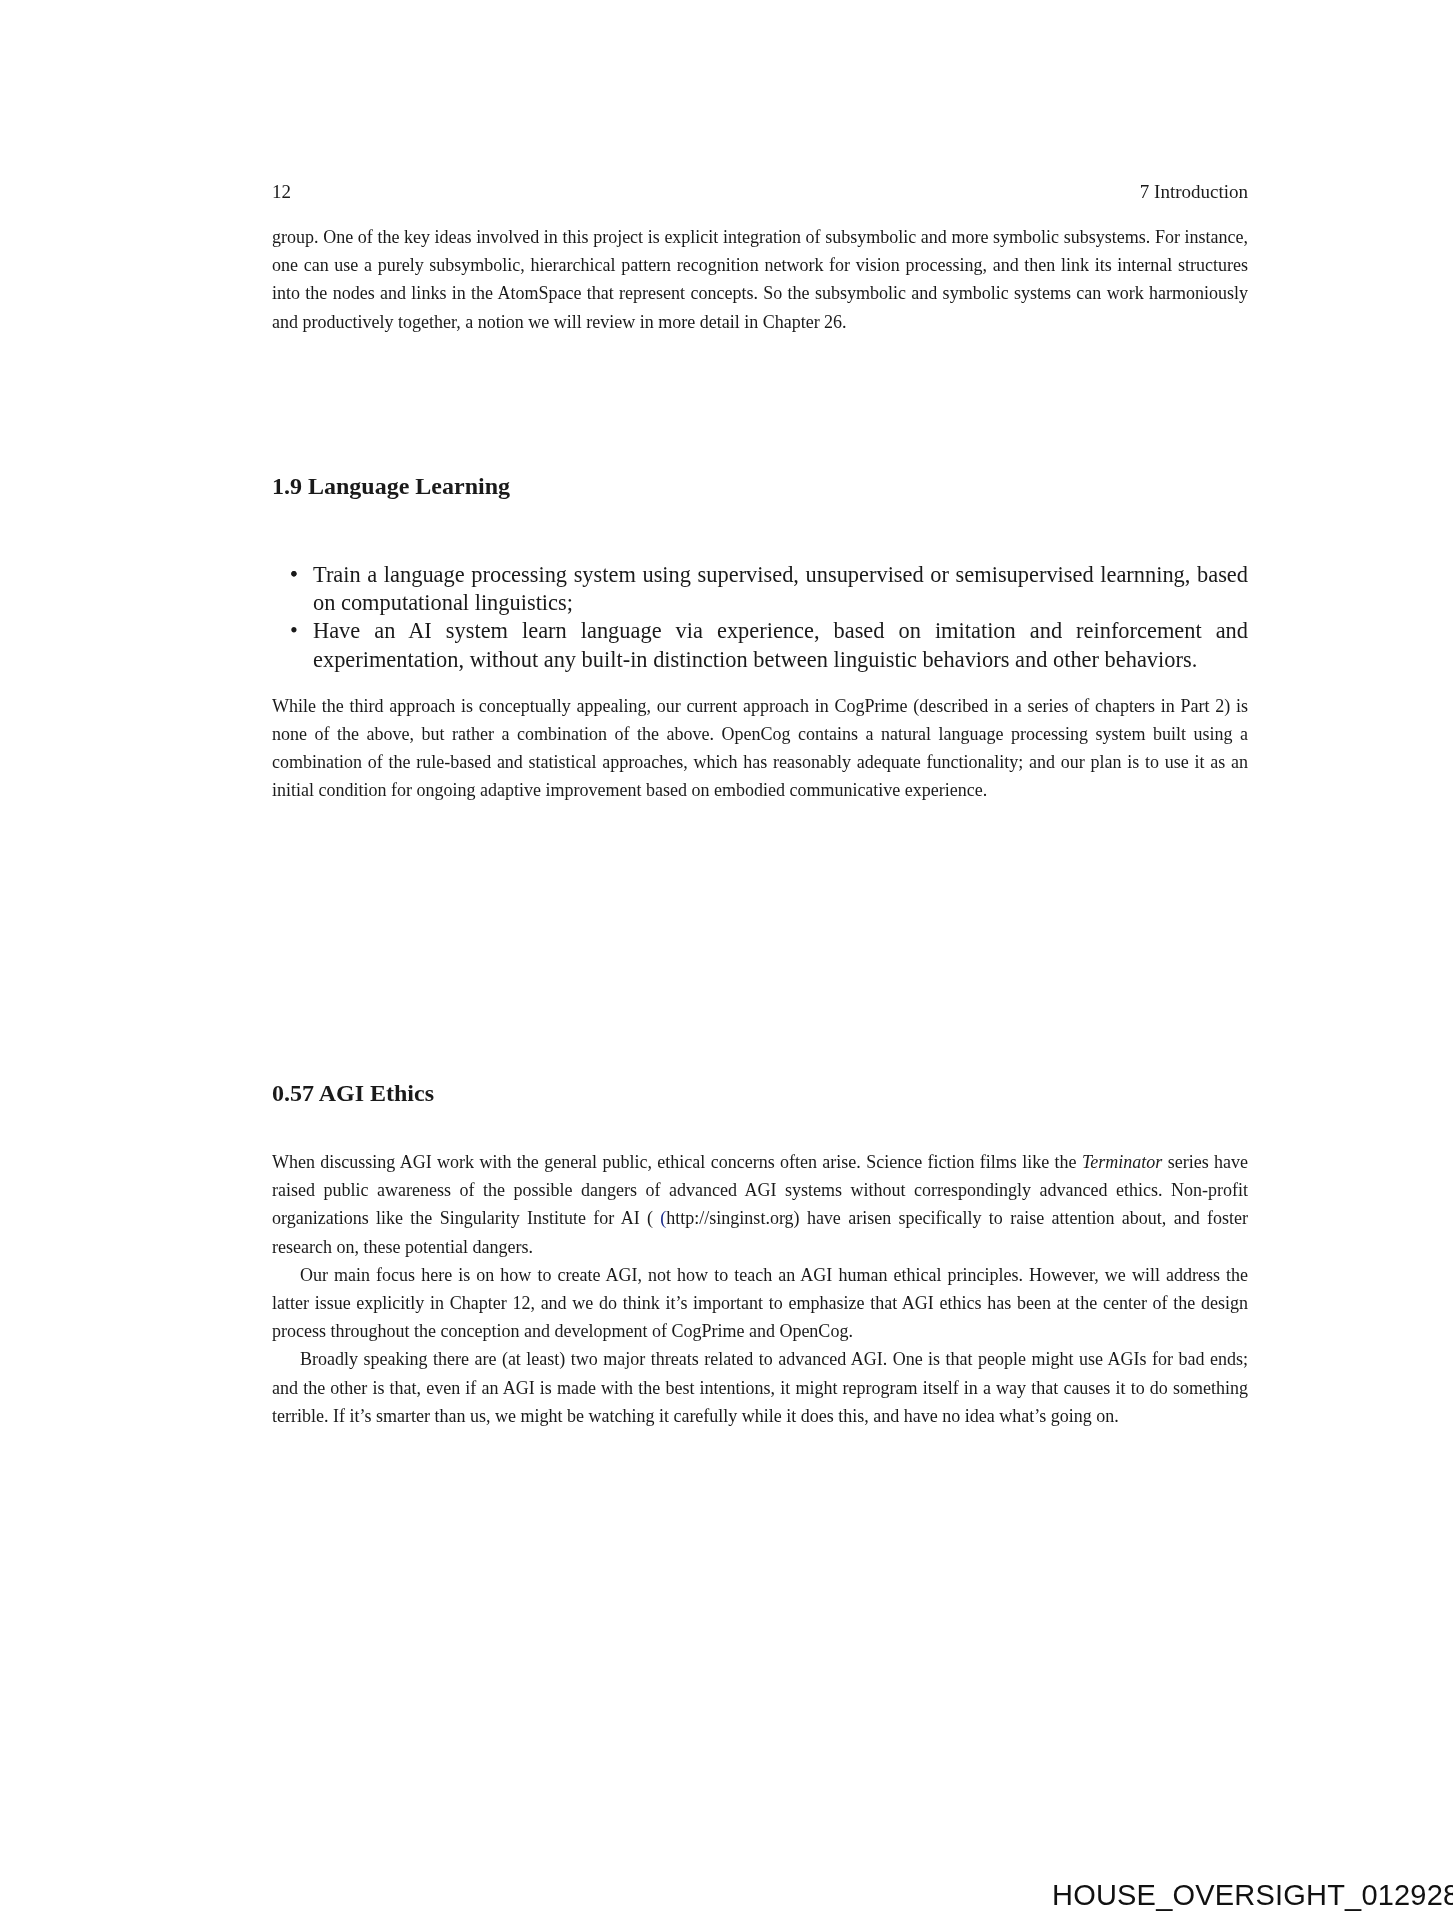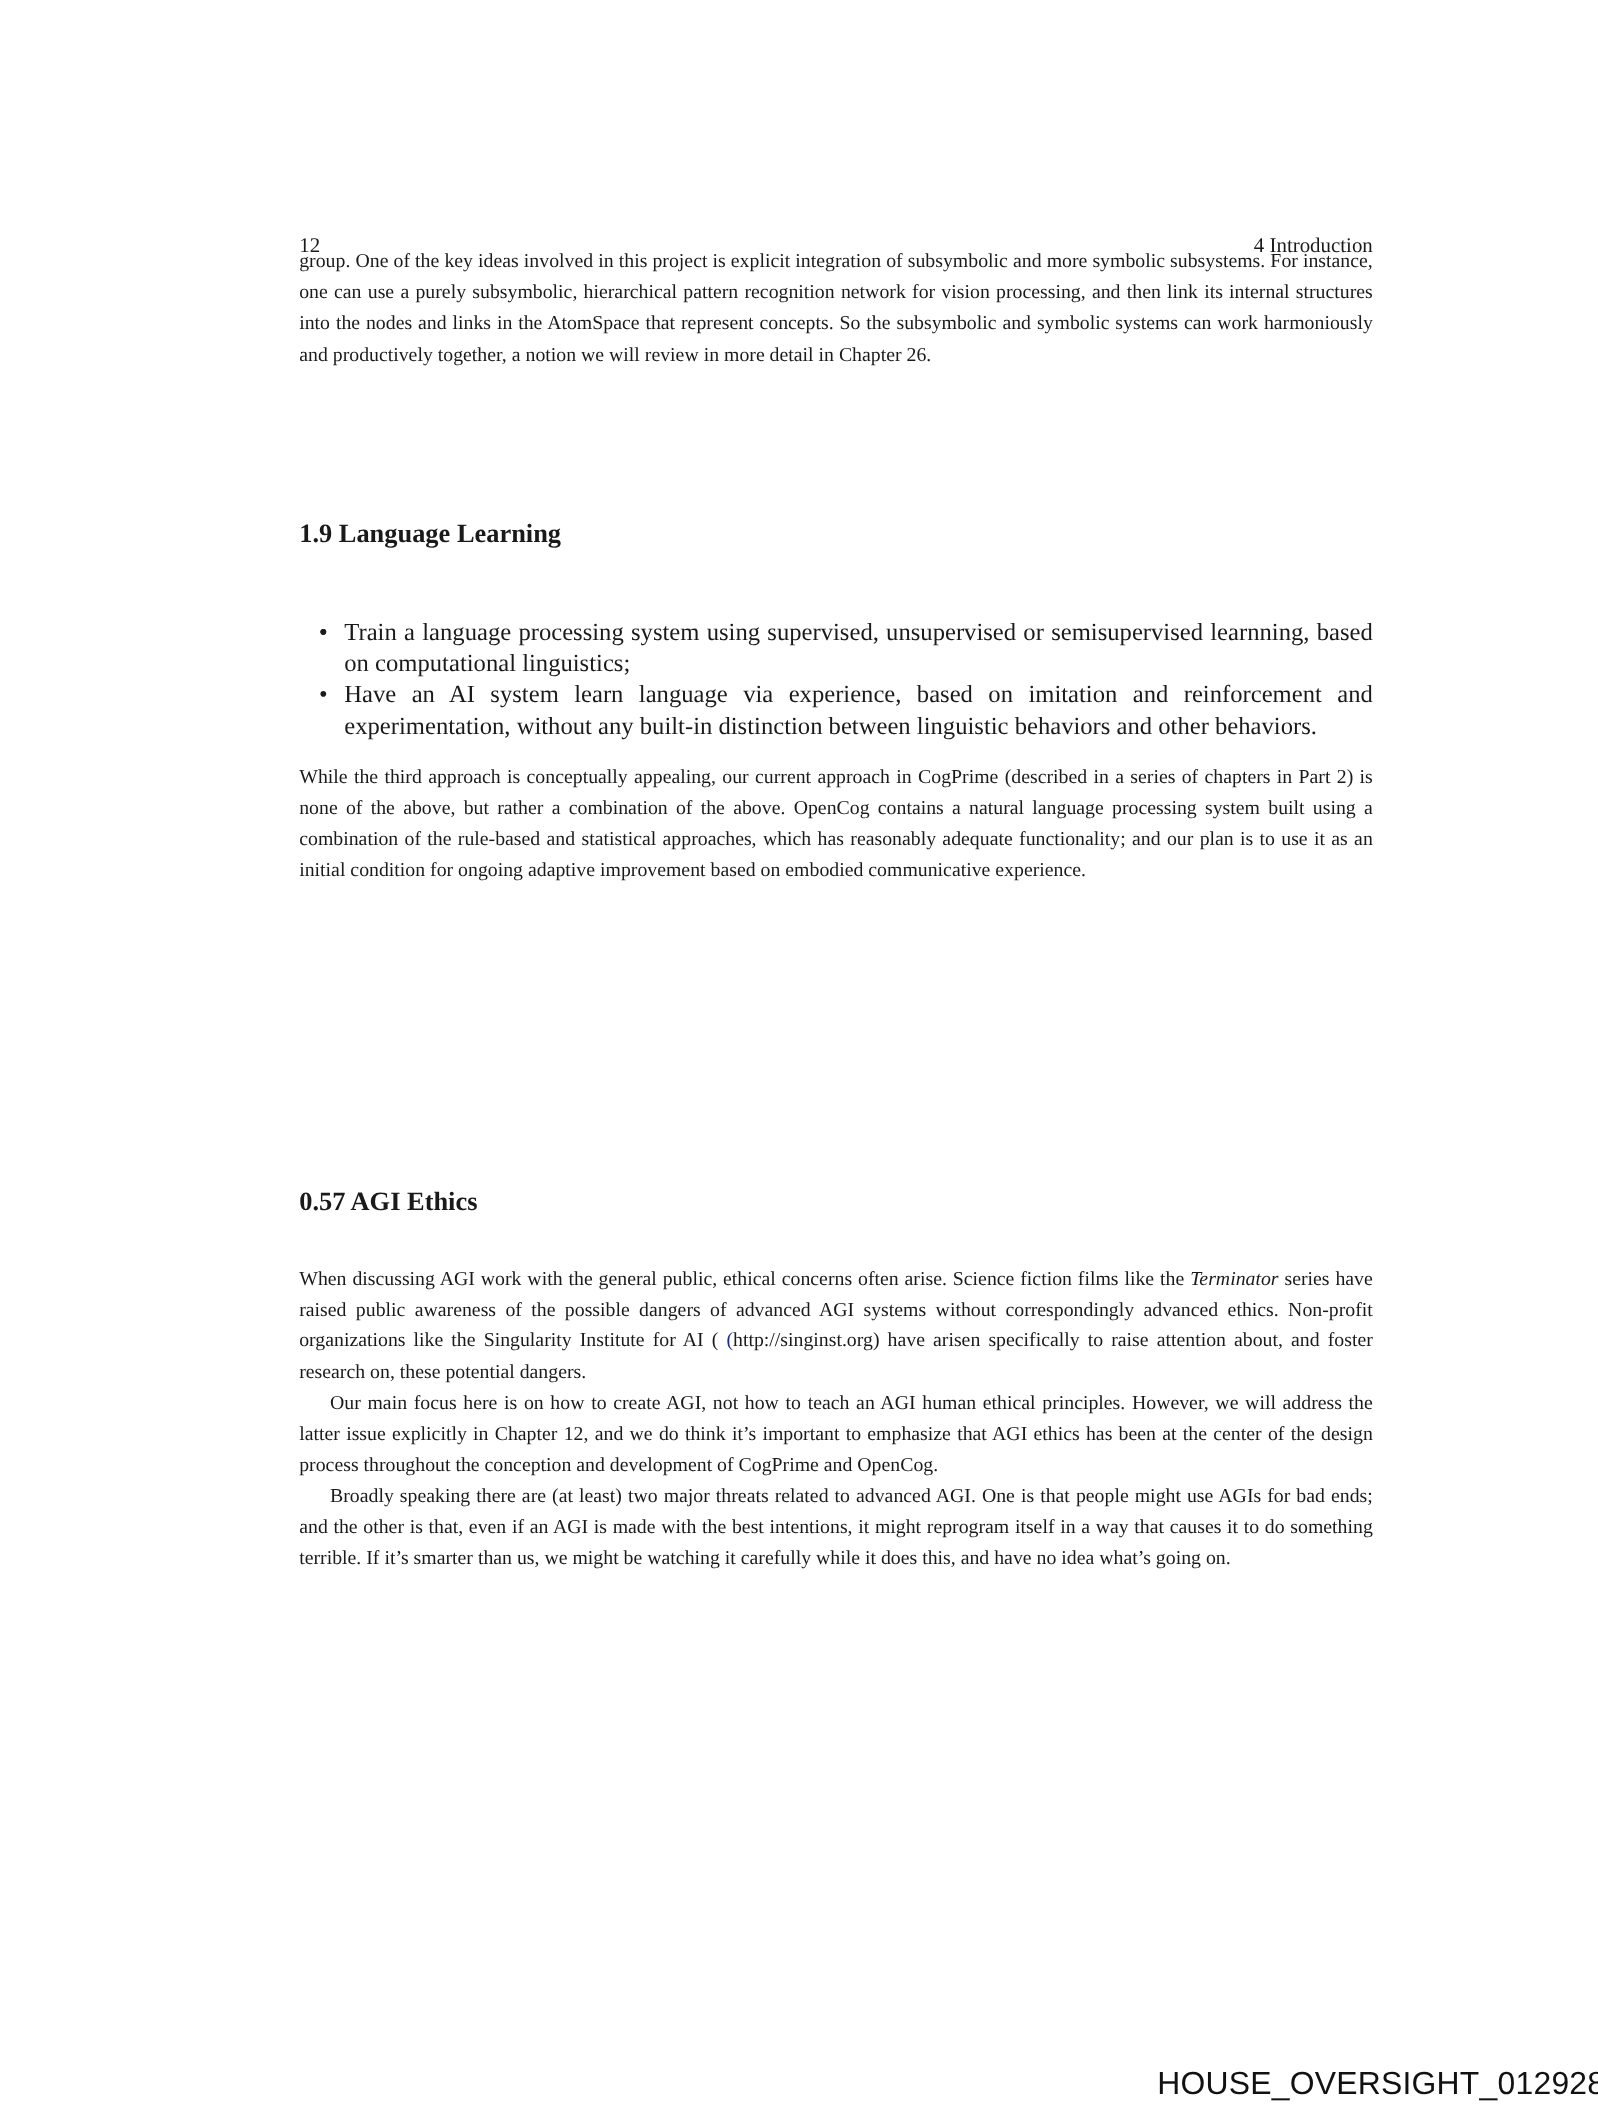--- a/index.html
+++ b/index.html
@@ -23,21 +23,20 @@
   }
   .running-head {
     position: absolute;
     top: 180px;
     left: 0;
     width: 976px;
     height: 24px;
     font-family: "Liberation Serif", serif;
     font-size: 19px;
     line-height: 24px;
-    margin-top: 32px;
   }
   .running-head .page-num { position: absolute; left: 0; top: 0; }
   .running-head .chapter { position: absolute; right: 0; top: 0; }
 
   .body-text {
     font-family: "Liberation Serif", serif;
     font-size: 18px;
     line-height: 28.2px;
     text-align: justify;
     hyphens: manual;
@@ -87,21 +86,21 @@
     letter-spacing: 0.2px;
   }
 </style>
 </head>
 <body>
 
 <div class="page">
 
   <div class="running-head">
     <span class="page-num">12</span>
-    <span class="chapter">4 Introduction</span>
+    <span class="chapter">7 Introduction</span>
   </div>
 
   <div class="block" style="top:223px;">
     <p class="body-text">group. One of the key ideas involved in this project is explicit integration of subsymbolic and more symbolic subsystems. For instance, one can use a purely subsymbolic, hierarchical pattern recognition network for vision processing, and then link its internal structures into the nodes and links in the AtomSpace that represent concepts. So the subsymbolic and symbolic systems can work harmoniously and productively together, a notion we will review in more detail in Chapter 26.</p>
   </div>
 
   <div class="block" style="top:469px;">
     <h2 class="section-heading">1.9 Language Learning</h2>
   </div>
 

